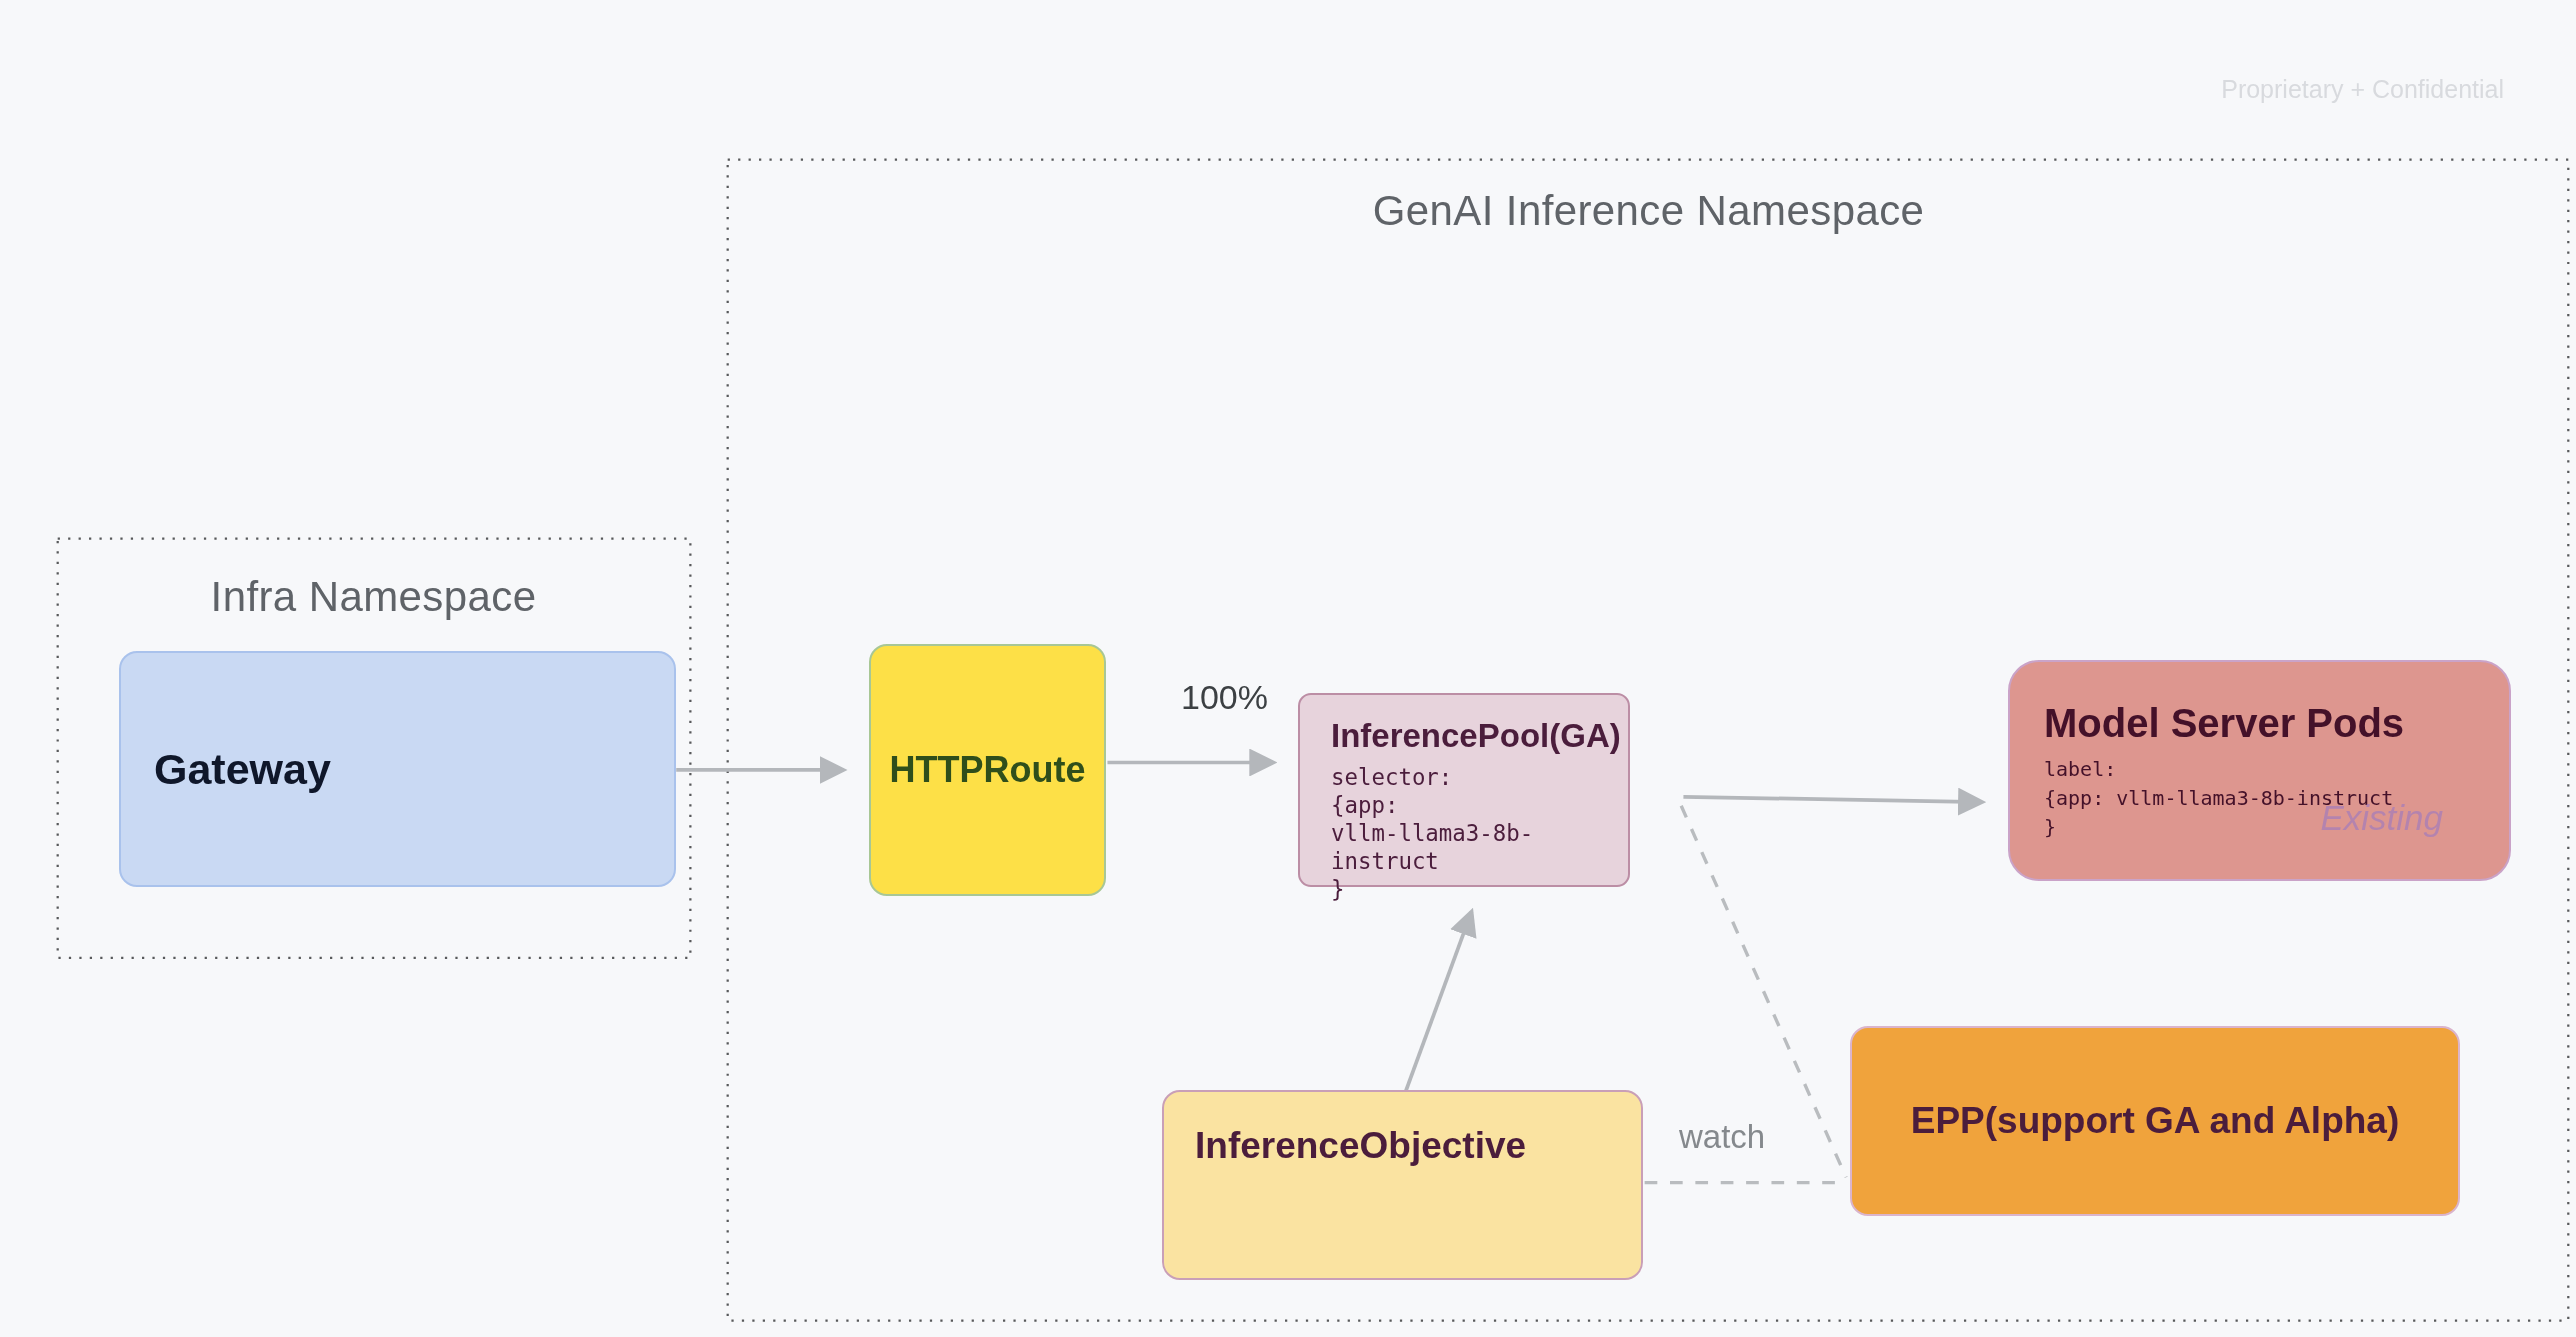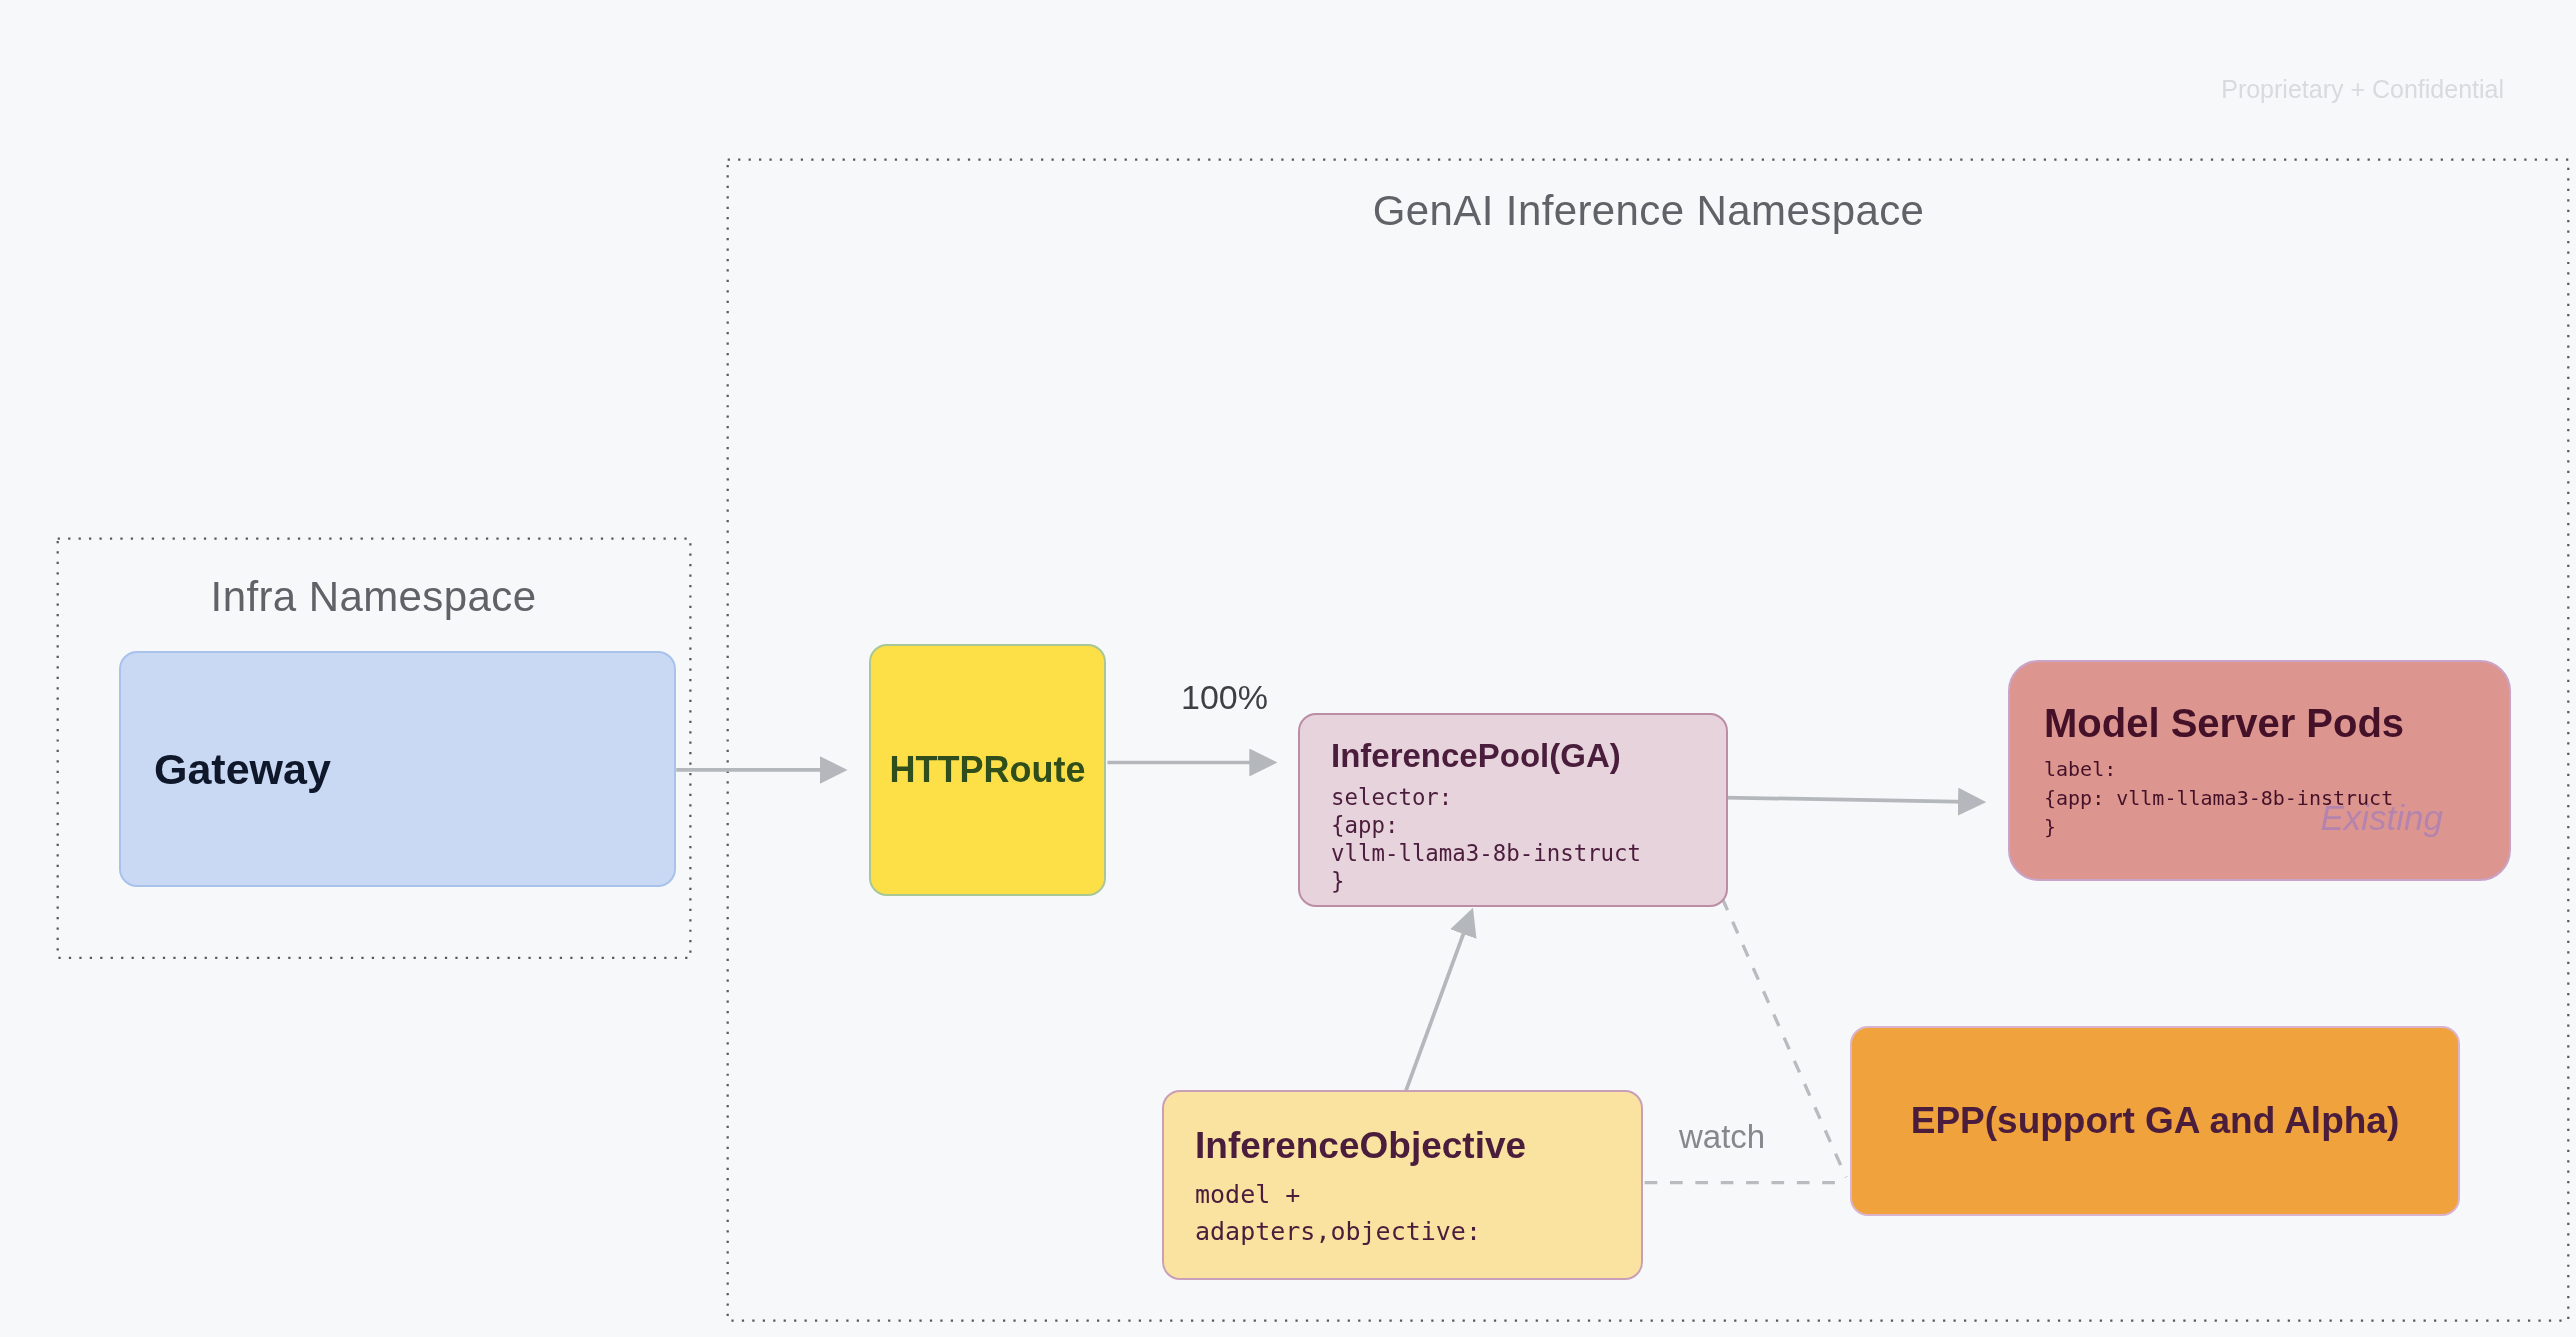--- a/index.html
+++ b/index.html
@@ -44,22 +44,22 @@
   }
   
   #node-gateway { left: 119px; top: 651px; width: 557px; height: 236px;
     justify-content: center; padding-left: 33px; }
   #node-gateway .title { font-size: 43px; }
   
   #node-httproute { left: 869px; top: 644px; width: 237px; height: 252px;
     justify-content: center; align-items: center; }
   #node-httproute .title { font-size: 36px; }
   
-  #node-inference-pool { left: 1298px; top: 713px; width: 430px; height: 194px;
-    padding: 22.4px 22.4px 0 31px; }
+  #node-inference-pool { left: 1298px; top: 693px; width: 332px; height: 194px;
+    padding: 22.4px 22.4px 0 31px; border-radius: 13px; }
   #node-inference-pool .title { font-size: 33px; margin-bottom: 7.5px; }
   #node-inference-pool .body { font-size: 22.4px; line-height: 28px; }
   
   #node-model-server-pods { left: 2008px; top: 660px; width: 503px; height: 221px;
     padding: 39px 22.4px 0 34px; border-radius: 31px; }
   #node-model-server-pods .title { font-size: 40px; margin-bottom: 9px; }
   #node-model-server-pods .body { font-size: 20px; line-height: 29px; }
   .existing-tag {
     position: absolute;
     right: 66px; top: 136px;
@@ -127,22 +127,20 @@
 <div class="node" id="node-model-server-pods" style="background: rgb(221, 150, 143); border-color: rgb(202, 163, 200); color: rgb(68, 17, 41);">
   <div class="title">Model Server Pods</div>
   <div class="body">label:
 {app: vllm-llama3-8b-instruct
 }</div>
   <div class="existing-tag">Existing</div>
 </div>
 
 <div class="node" id="node-inference-objective" style="background: rgb(250, 227, 161); border-color: rgb(201, 159, 183); color: rgb(75, 29, 60);">
   <div class="title">InferenceObjective</div>
-  <div class="body">model +
-adapters,objective:</div>
 </div>
 
 <div class="node" id="node-epp" style="background: rgb(240, 163, 60); border-color: rgb(218, 180, 204); color: rgb(75, 29, 60);">
   <div class="title">EPP(support GA and Alpha)</div>
 </div>
 
 <div class="edge-label" id="label-100">100%</div>
 <div class="edge-label" id="label-watch">watch</div>
 
 

